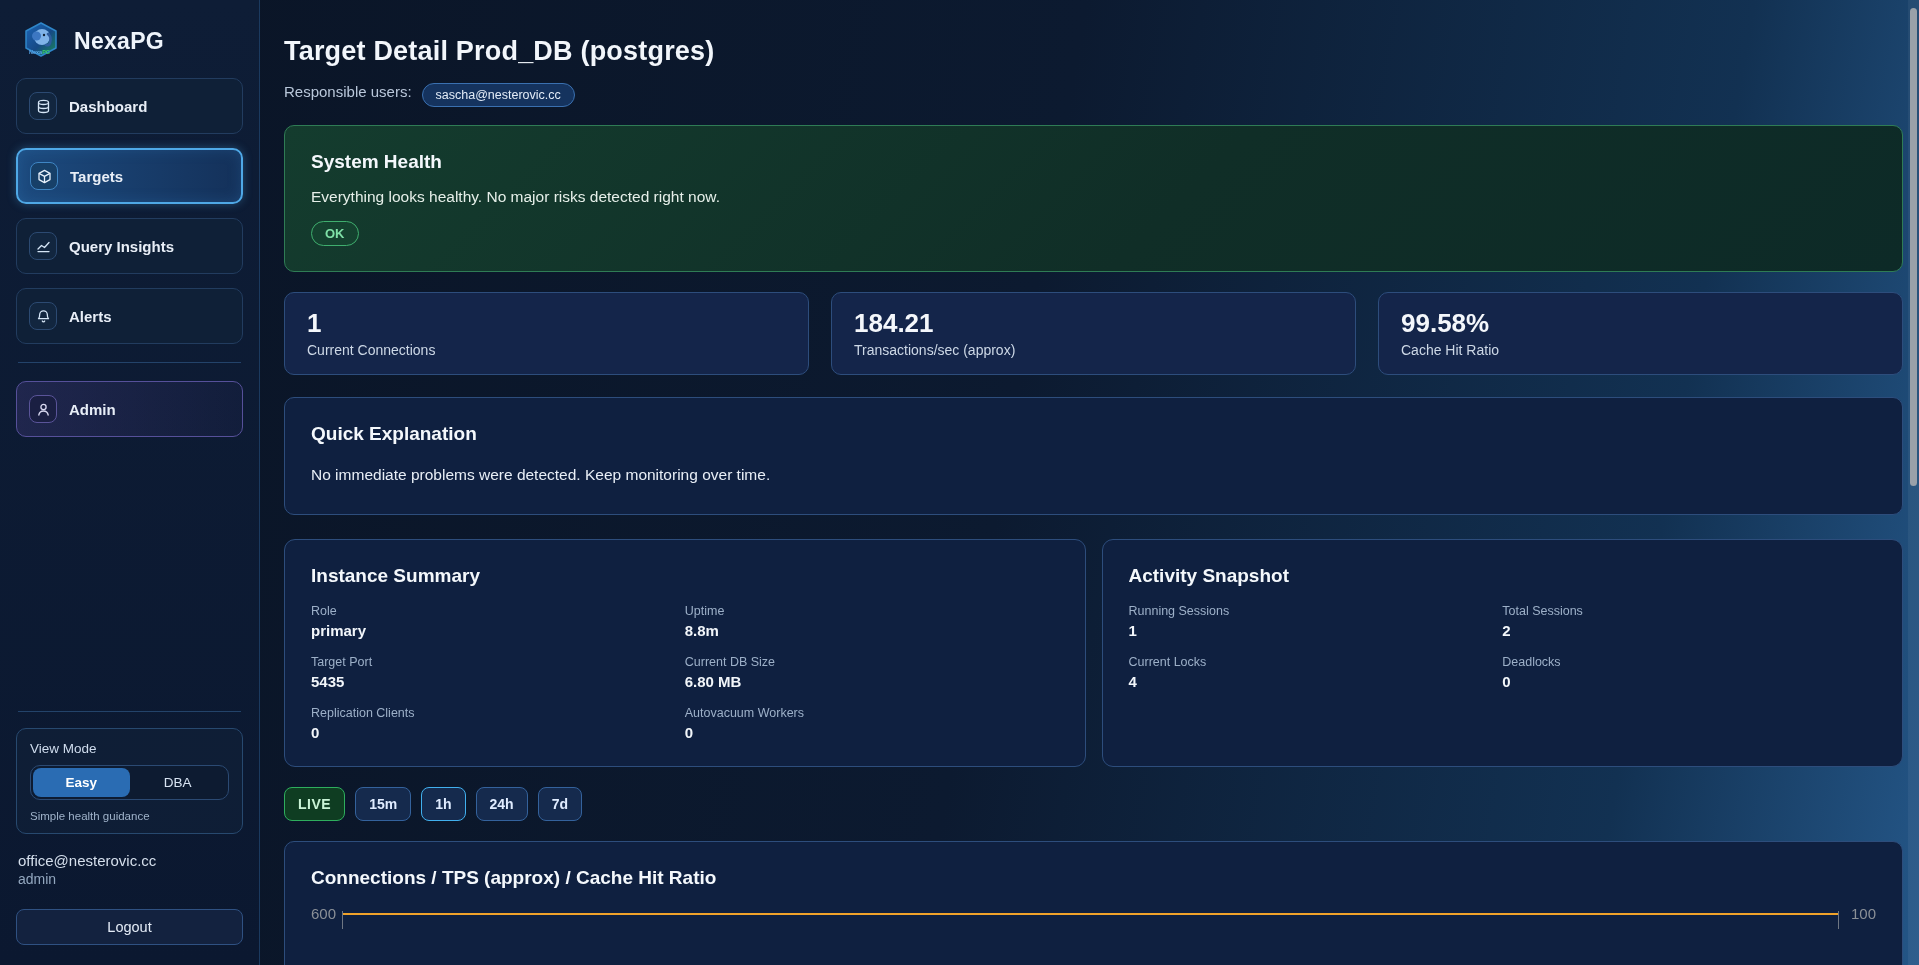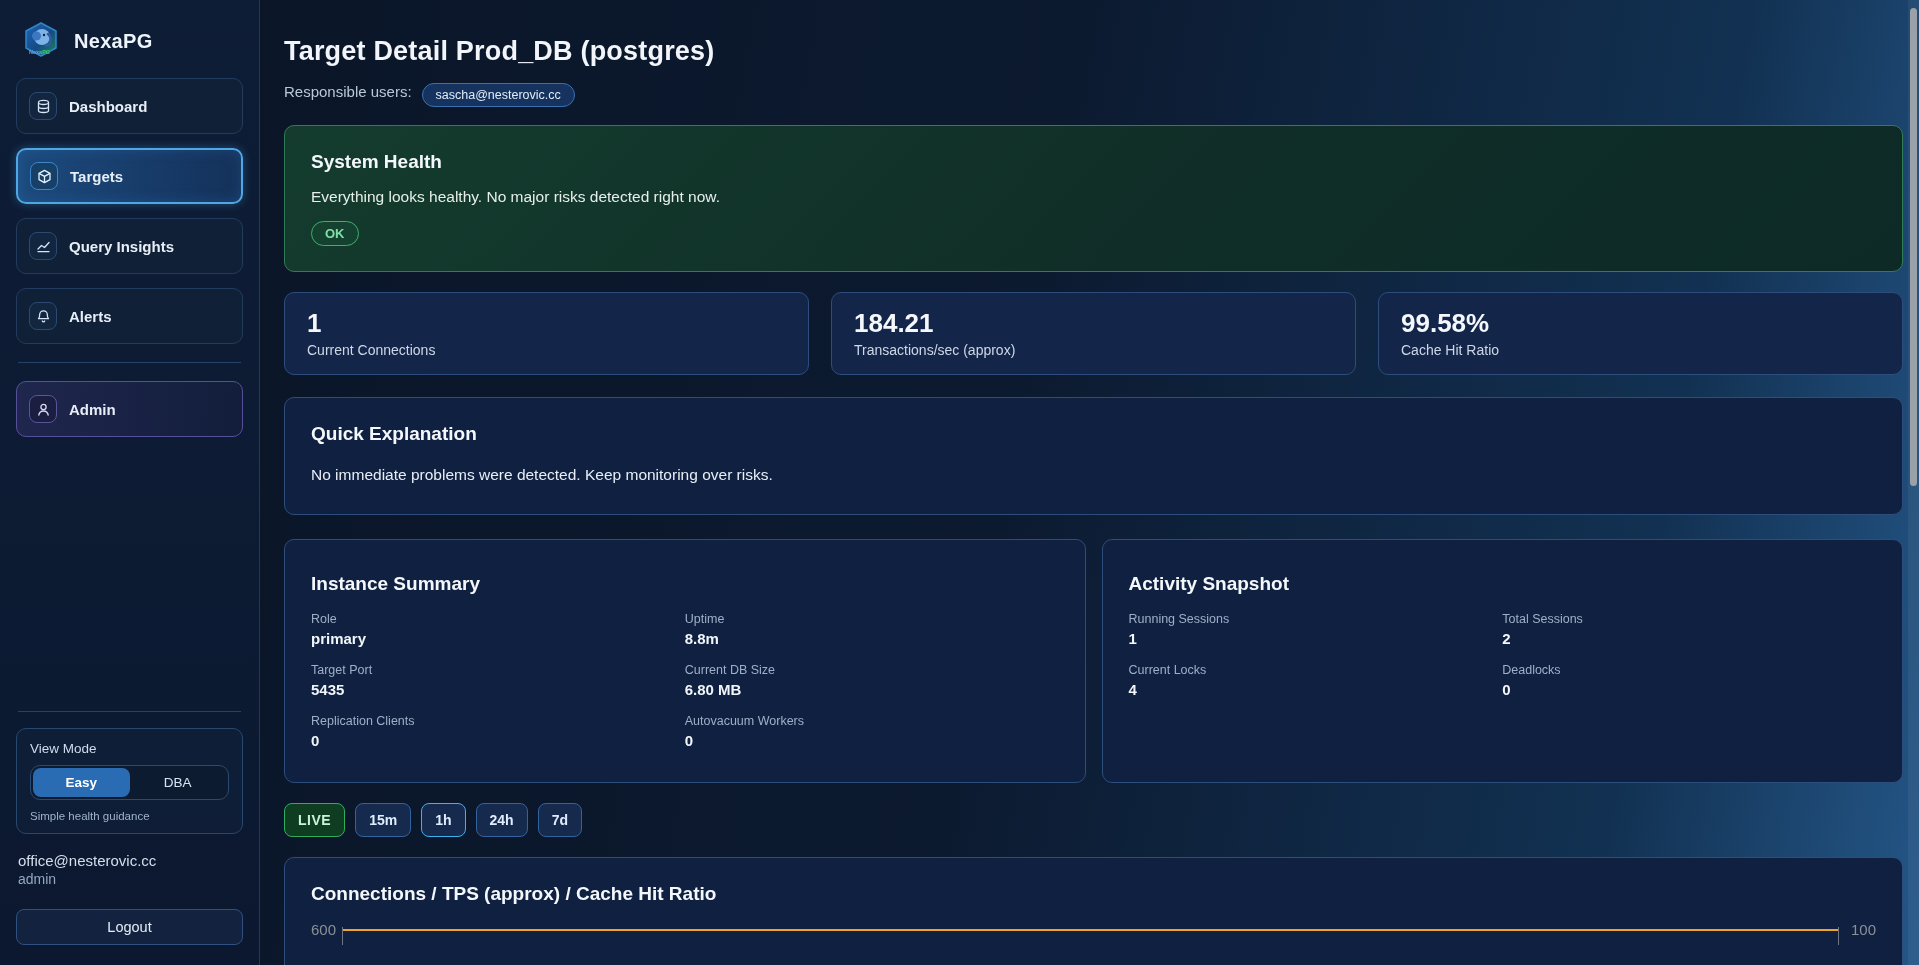--- a/index.html
+++ b/index.html
@@ -6,21 +6,21 @@
   html,body { margin:0; padding:0; background:#060d1a; }
   body { font-family:"Liberation Sans", sans-serif; }
   .app { position:relative; width:1919px; height:965px; overflow:hidden; display:flex;
          background:linear-gradient(100deg,#0a1425 0%,#0c1a30 52%,#123152 84%,#245687 100%); }
 
   
   .sidebar { width:260px; min-width:260px; height:100%; padding:18px 16px 20px 16px;
              background:linear-gradient(180deg,#0e1d36 0%,#0b1830 100%);
              border-right:1px solid #1b3a5f; display:flex; flex-direction:column; }
   .brand { display:flex; align-items:center; gap:12px; padding:2px 4px 16px 4px; }
-  .brand-name { font-size:20px; font-weight:bold; color:#eef4fb; letter-spacing:.3px; }
+  .brand-name { font-size:23px; font-weight:bold; color:#eef4fb; letter-spacing:.3px; }
   .nav-item { display:flex; align-items:center; gap:12px; height:56px; padding:0 12px;
               margin-bottom:14px; border-radius:10px; background:#0f2037;
               border:1px solid #223c5f; cursor:pointer; }
   .nav-item .icon-box { width:28px; height:28px; border-radius:8px; background:#12263f;
               border:1px solid #2c4a72; display:flex; align-items:center; justify-content:center; }
   .nav-item .nav-label { font-size:15px; font-weight:bold; color:#e8eef7; }
   .nav-item.active { background:linear-gradient(90deg,#1c4a7e,#14315a);
               border:2px solid #4fa8e6; box-shadow:0 0 10px rgba(80,170,230,.35), inset 0 0 14px rgba(60,140,210,.22); }
   .nav-item.active .icon-box { background:#174068; border-color:#3f86c4; }
   .nav-item.admin { background:linear-gradient(90deg,rgba(72,62,132,.32),rgba(42,42,94,.18));
@@ -63,21 +63,21 @@
   .stats-row { display:flex; gap:22px; margin-top:20px; }
   .stat-card { flex:1; background:#14254a; border:1px solid #2d4d7c; border-radius:10px;
                padding:15px 22px 16px 22px; }
   .stat-value { font-size:26px; font-weight:bold; color:#f4f7fb; line-height:30px; }
   .stat-label { font-size:14px; color:#cdd8e6; margin-top:4px; }
 
   .quick-card { margin-top:22px; padding:25px 26px; }
   .quick-text { margin:21px 0 5px 0; font-size:15.5px; color:#e8eef6; }
 
   .two-col { display:flex; gap:16px; margin-top:24px; }
-  .half-card { flex:1; padding:33px 26px; min-height:224px; }
+  .half-card { flex:1; padding:25px 26px; min-height:224px;border-radius:11px; }
   .kv-grid { display:grid; grid-template-columns:1fr 1fr; row-gap:16px; margin-top:17px; }
   .kv-label { font-size:12.5px; color:#9db0c8; }
   .kv-value { font-size:15px; font-weight:bold; color:#f2f6fa; margin-top:4px; }
 
   .time-row { display:flex; gap:10px; margin-top:20px; align-items:center; }
   .tbtn { border-radius:8px; padding:8px 13px; font-size:14px; font-weight:bold;
           font-family:inherit; cursor:pointer; background:#152a4d; border:1px solid #34629c;
           color:#e0ecff; }
   .tbtn.live { background:#0f3d22; border:1px solid #2eae5d; color:#c9f3d6; letter-spacing:.5px; }
   .tbtn.selected { border:1.5px solid #41b0ee; }
@@ -224,21 +224,21 @@
         <div class="stat-label">Transactions/sec (approx)</div>
       </div>
       <div class="stat-card">
         <div class="stat-value">99.58%</div>
         <div class="stat-label">Cache Hit Ratio</div>
       </div>
     </div>
 
     <section class="card quick-card">
       <h2 class="card-h2">Quick Explanation</h2>
-      <p class="quick-text">No immediate problems were detected. Keep monitoring over risks.</p>
+      <p class="quick-text">No immediate problems were detected. Keep monitoring over time.</p>
     </section>
 
     <div class="two-col">
       <section class="card half-card">
         <h2 class="card-h2">Instance Summary</h2>
         <div class="kv-grid">
           <div>
             <div class="kv-label">Role</div>
             <div class="kv-value">primary</div>
           </div>

